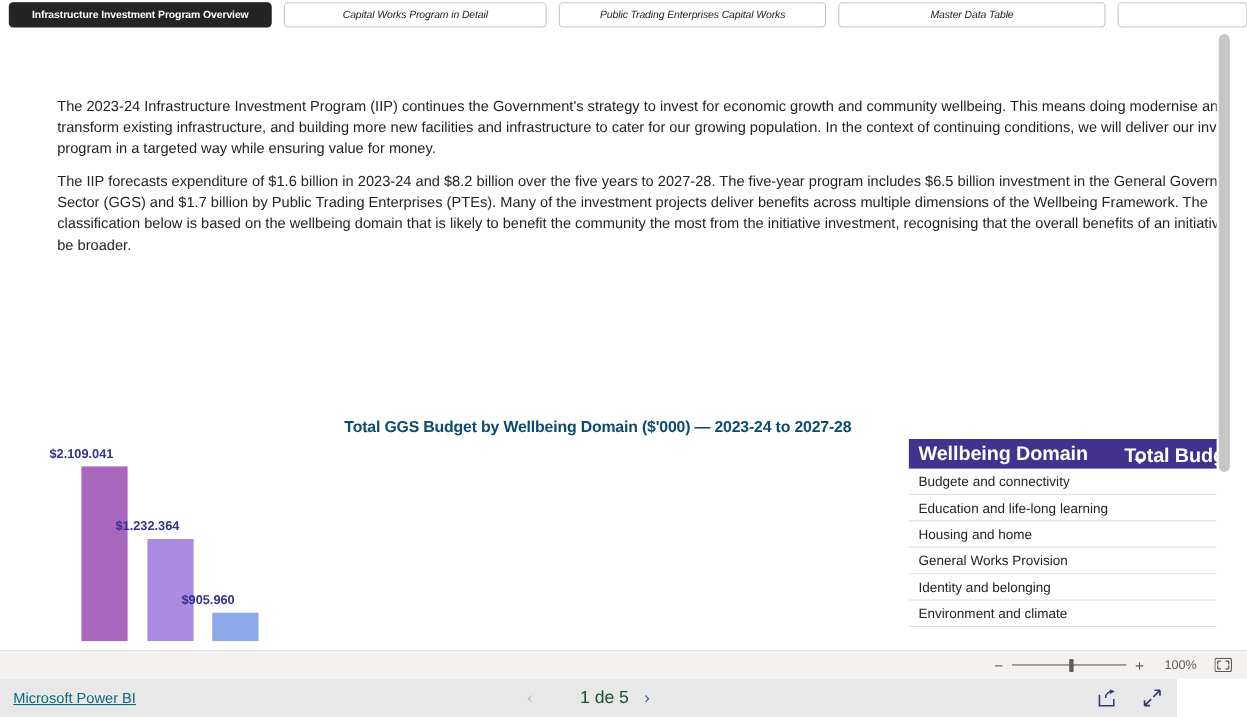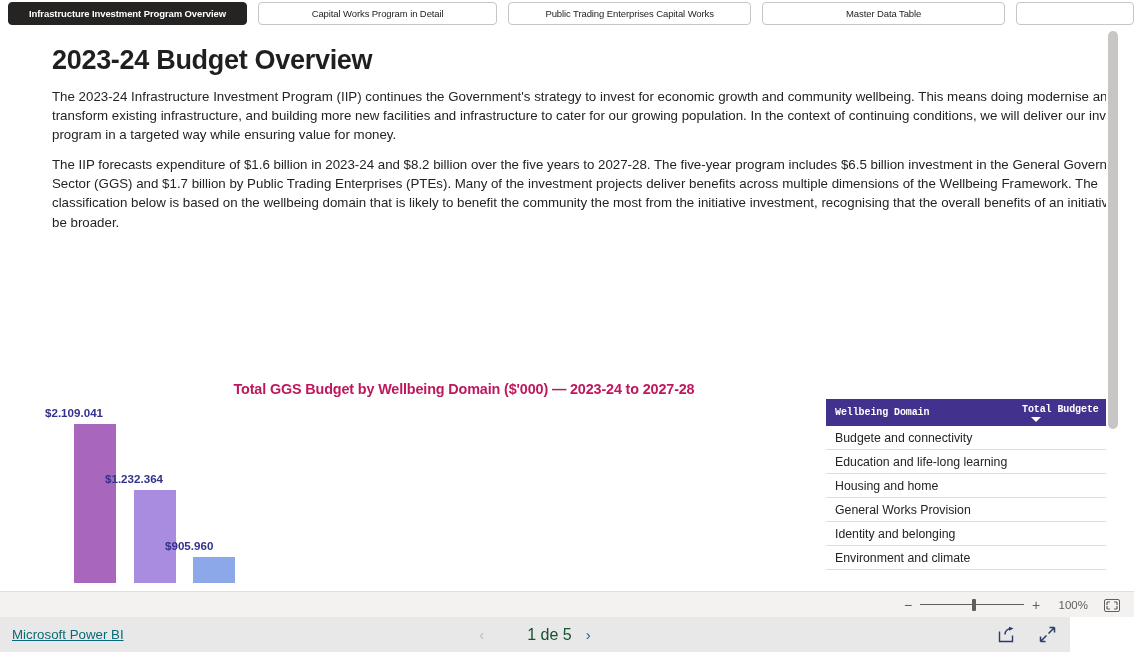--- a/index.html
+++ b/index.html
@@ -44,20 +44,21 @@
     white-space: nowrap;
     box-sizing: border-box;
     padding: 4px 12px;
     cursor: pointer;
   }
   .tab.inactive {
     background: #ffffff;
     border: 1px solid #c8c6c4;
     color: #252423;
     font-weight: 400;
+    font-style: italic;
   }
   .tab.active {
     background: #252423;
     border: 1px solid #252423;
     color: #ffffff;
     font-weight: 700;
   }
   .tab-w1 { width: 244px; }
   .tab-w2 { width: 244px; }
   .tab-w3 { width: 248px; }
@@ -98,24 +99,24 @@
   .chart-visual {
     position: absolute;
     left: 20px; top: 316px;
     width: 790px;
     height: 240px;
   }
   .chart-title {
     position: absolute;
     left: 134px; top: 38px;
     width: 620px;
-    text-align: center;
+    text-align: right;
     font-size: 14.4px;
     font-weight: 700;
-    color: #be185d;
+    color: #0c4a6e;
     letter-spacing: -0.15px;
   }
   .plot {
     position: absolute;
     left: 0; top: 62px;
     width: 790px;
     height: 178px;
   }
   .bar {
     position: absolute;
@@ -141,25 +142,24 @@
   .tbl-header {
     display: flex;
     height: 27px;
     background: #43318e;
     color: #ffffff;
     align-items: center;
     box-sizing: border-box;
     position: relative;
   }
   .th {
-    font-size: 10px;
+    font-size: 18px;
     font-weight: 700;
     white-space: nowrap;
     letter-spacing: -0.1px;
-    font-family: Liberation Mono, monospace;
   }
   .th-domain { padding-left: 9px; }
   .th-budget {
     position: absolute;
     left: 196px;
     top: 5px;
   }
   .sort-caret {
     position: absolute;
     left: 205px;
@@ -349,21 +349,20 @@
     <div class="tab inactive tab-w4">
       <span>Master Data Table</span>
     </div>
     <div class="tab inactive tab-w5">
       <span></span>
     </div>
   </div>
 
   <div class="canvas">
 
-    <div class="page-title">2023-24 Budget Overview</div>
 
     <div class="para para-1">The 2023-24 Infrastructure Investment Program (IIP) continues the Government's strategy to invest for economic growth and community wellbeing. This means doing modernise and transform existing infrastructure, and building more new facilities and infrastructure to cater for our growing population. In the context of continuing conditions, we will deliver our investment program in a targeted way while ensuring value for money.</div>
     <div class="para para-2">The IIP forecasts expenditure of $1.6 billion in 2023-24 and $8.2 billion over the five years to 2027-28. The five-year program includes $6.5 billion investment in the General Government Sector (GGS) and $1.7 billion by Public Trading Enterprises (PTEs). Many of the investment projects deliver benefits across multiple dimensions of the Wellbeing Framework. The classification below is based on the wellbeing domain that is likely to benefit the community the most from the initiative investment, recognising that the overall benefits of an initiative may be broader.</div>
 
     <div class="chart-visual">
       <div class="chart-title">Total GGS Budget by Wellbeing Domain ($'000) — 2023-24 to 2027-28</div>
       <div class="plot">
 
         <div class="bar" style="left:54px; width:42px; height:159px; background:#A866BC;"></div>
         <div class="bar-label" style="left:25px; bottom:164px;">$2.109.041</div>

